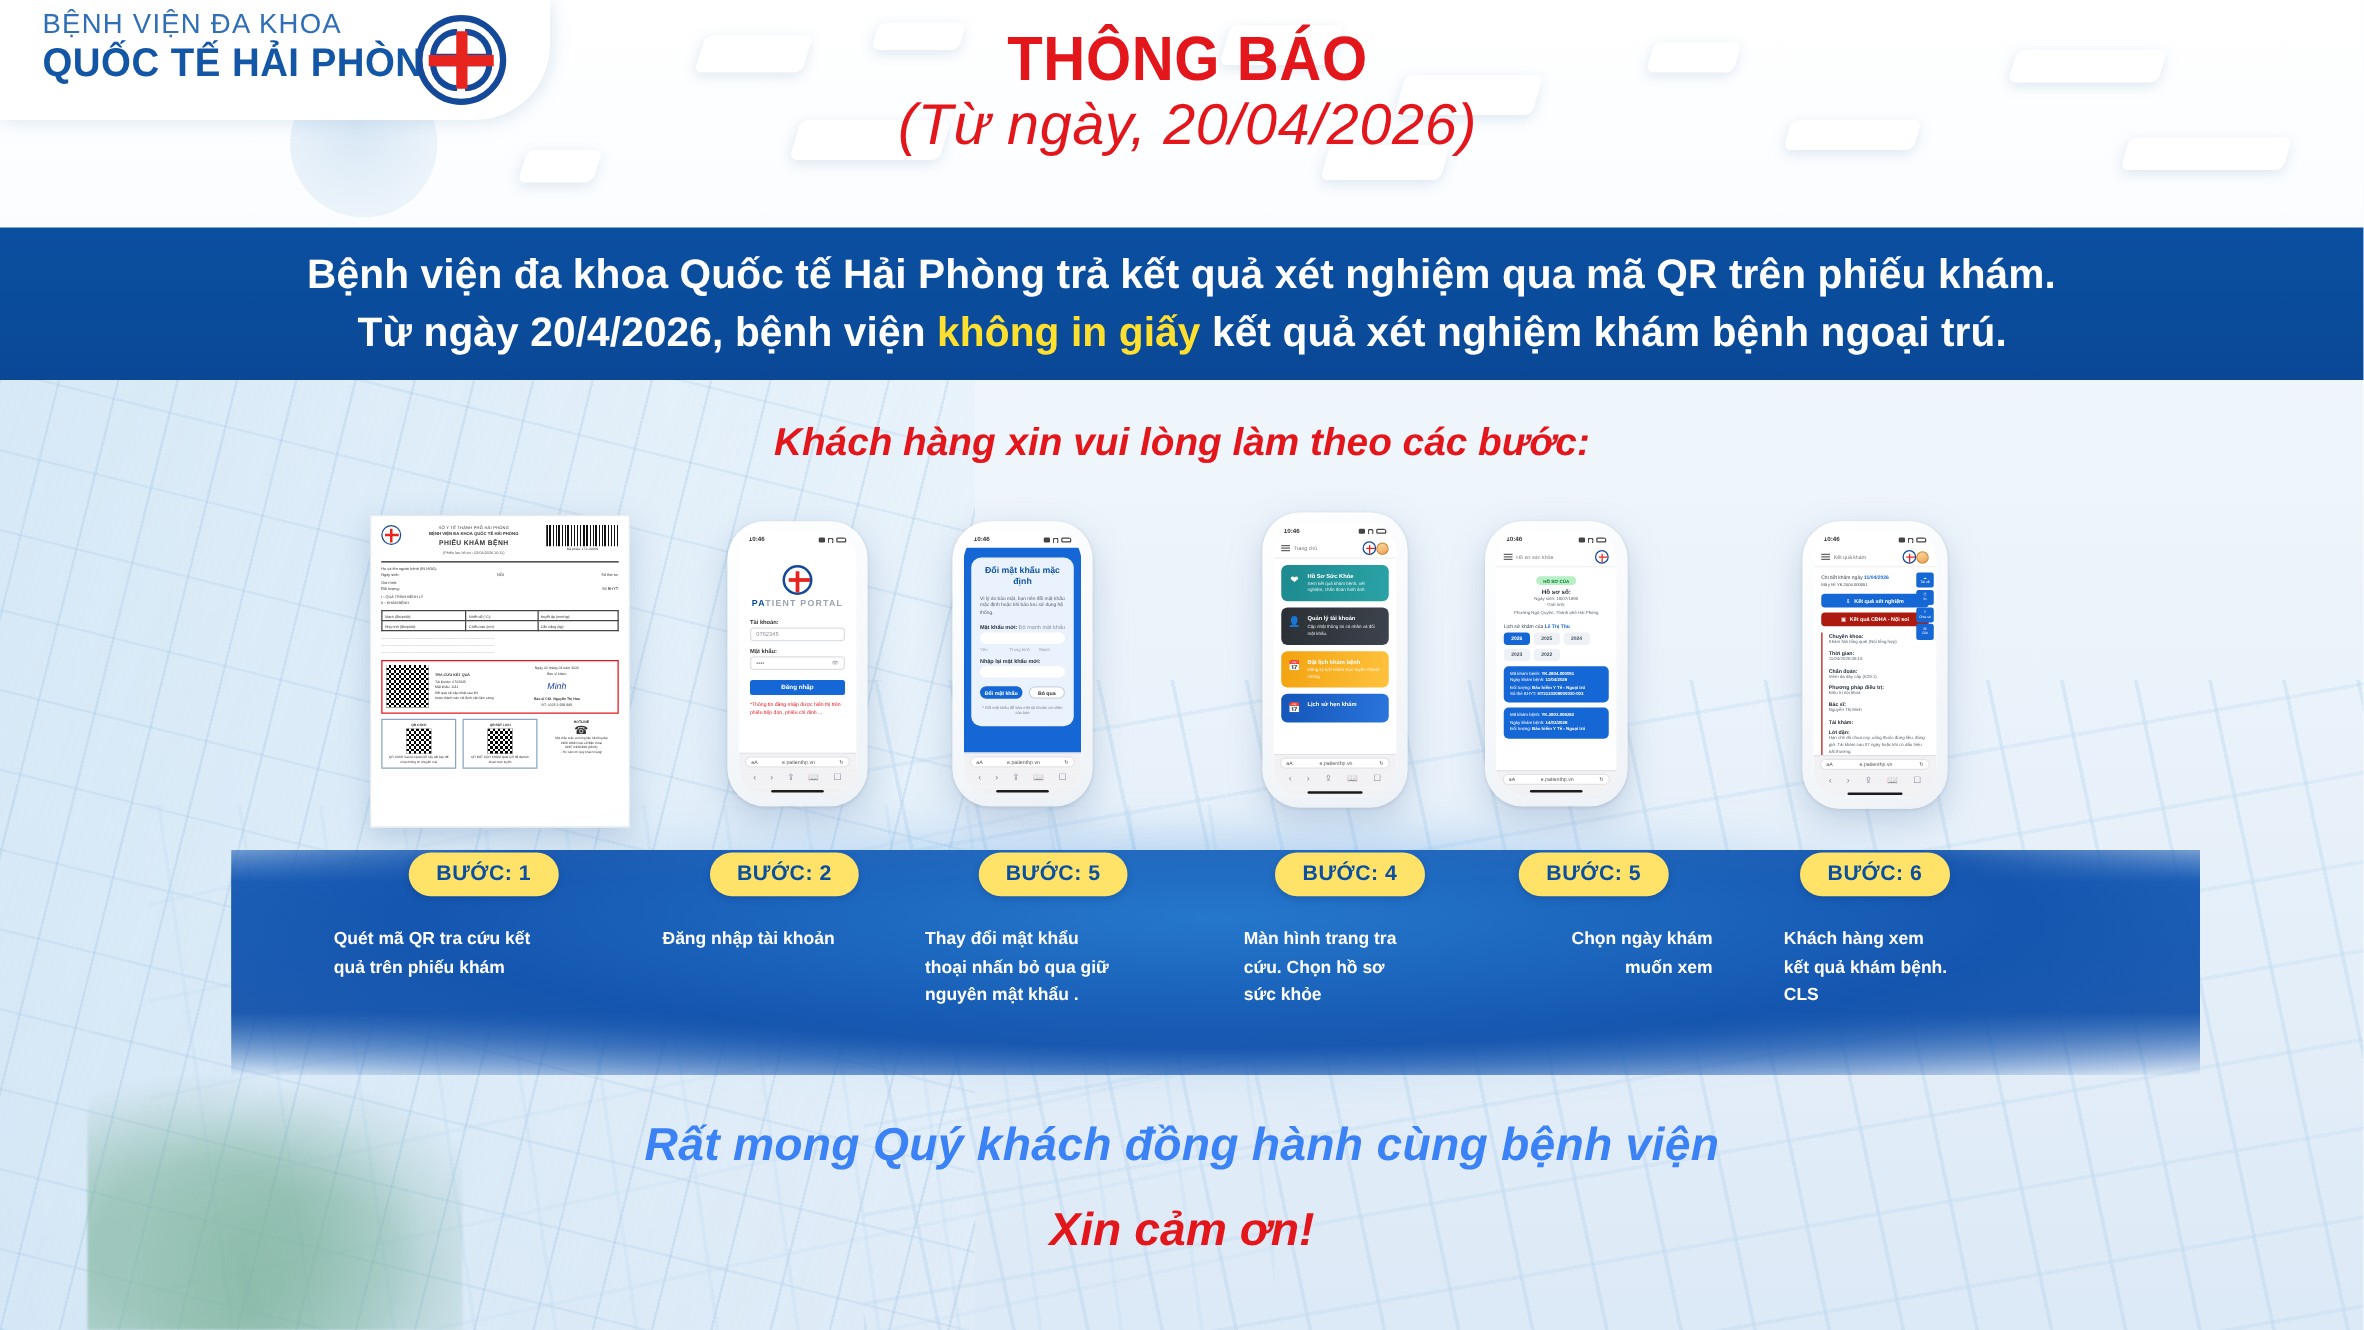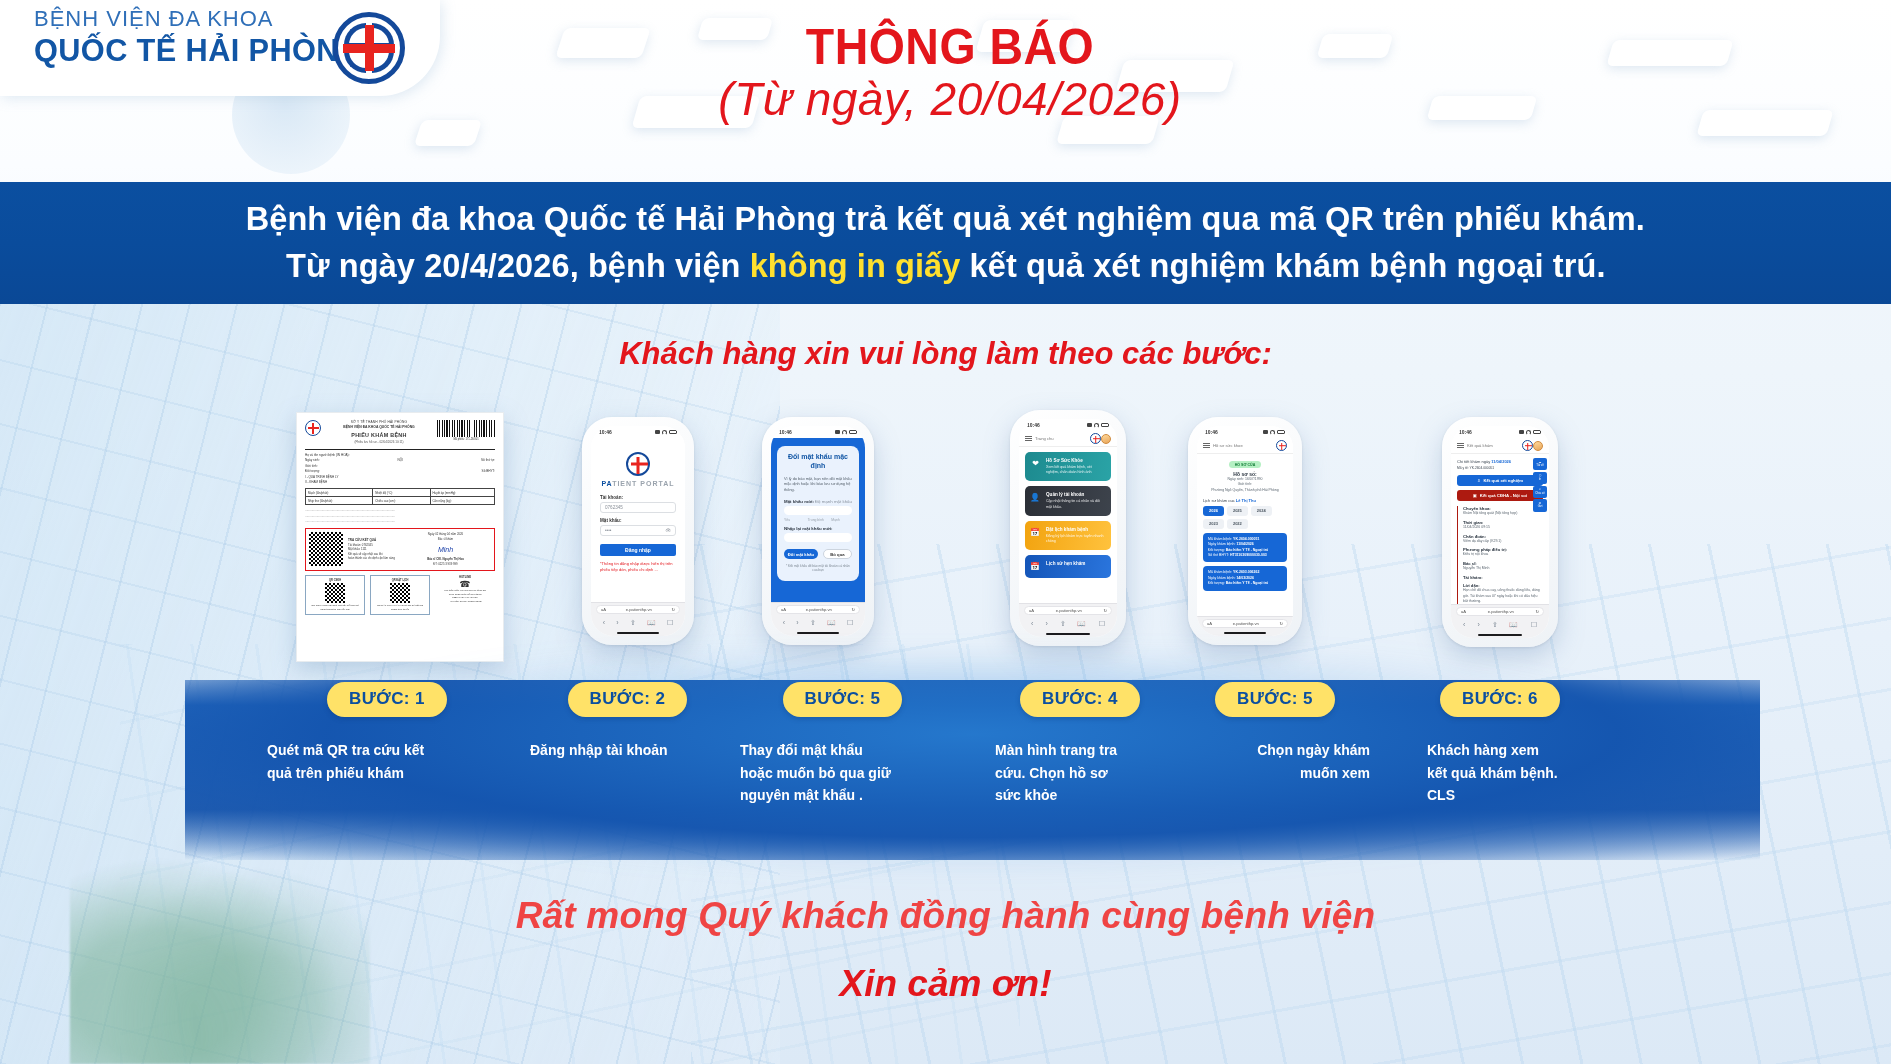--- a/index.html
+++ b/index.html
@@ -341,21 +341,21 @@
   .qr-txt { font-size:2.8px; line-height:1.6;}
   .qr-txt .t { font-weight:700; font-size:3px;}
   .pf-bottom { display:flex; gap:5px; margin-top:3px; align-items:flex-start;}
   .pf-cellbox { border:.6px solid #8aa7c2; padding:3px; text-align:center; flex:1;}
   .pf-cellbox .cap2 { font-size:2.5px; margin-top:1.5px; line-height:1.4;}
   .pf-sign { flex:1.15; text-align:center; font-size:2.9px; line-height:1.7;}
   .pf-sigline { font-style:italic; color:#1a3fa8; font-size:7px; margin:2px 0;}
 
   
   .closing { position:absolute; left:0; top:895px; width:1891px; text-align:center; z-index:6;}
-  .closing .l1 { font-size:37px; font-style:italic; font-weight:700; color:#ef4444; letter-spacing:.2px;}
+  .closing .l1 { font-size:37px; font-style:italic; font-weight:700; color:#3b82f6; letter-spacing:.2px;}
   .closing .l2 { font-size:37px; font-style:italic; font-weight:700; color:#e3161c; margin-top:26px;}
 </style>
 </head>
 <body>
 
 <div id="poster">
 
   <div class="bg-base"></div>
   <div class="bg-building"></div>
   <div class="bg-grid-mid"></div>
@@ -824,21 +824,21 @@
     </div>
 
     <div class="step" style="left:520px;top:682px;width:215px;">
       <div class="badge-row"><span class="badge">BƯỚC: 2</span></div>
       <div class="cap" style="text-align:left;padding-left:10px;">Đăng nhập tài khoản</div>
     </div>
 
     <div class="step" style="left:735px;top:682px;width:215px;">
       <div class="badge-row"><span class="badge">BƯỚC: 5</span></div>
       <div class="cap" style="text-align:left;padding-left:5px;">Thay đổi mật khẩu
-hoặc muốn bỏ qua giữ
+thoại nhấn bỏ qua giữ
 nguyên mật khẩu .</div>
     </div>
 
     <div class="step" style="left:985px;top:682px;width:190px;">
       <div class="badge-row"><span class="badge">BƯỚC: 4</span></div>
       <div class="cap" style="text-align:left;padding-left:10px;">Màn hình trang tra
 cứu. Chọn hồ sơ
 sức khỏe</div>
     </div>
 

